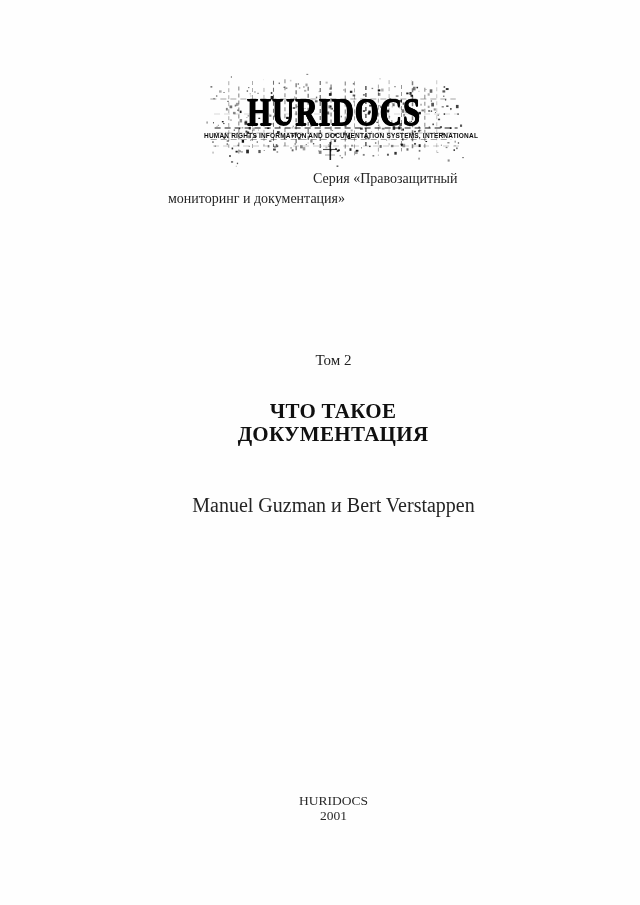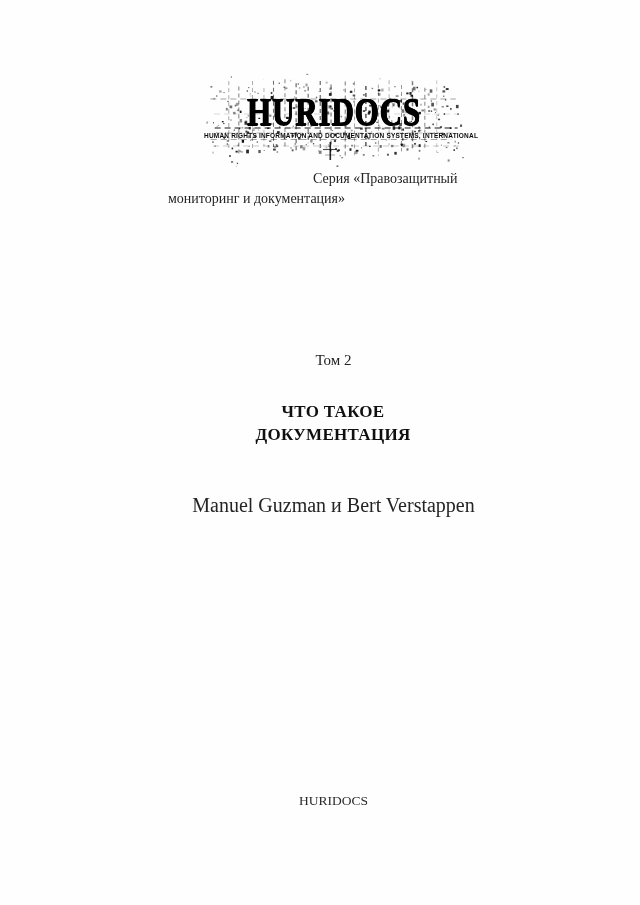--- a/index.html
+++ b/index.html
@@ -24,21 +24,21 @@
     font-size:6.5px;line-height:8px;letter-spacing:.2px;color:#141414;white-space:nowrap;
   }
   
   .series{
     position:absolute;left:168px;top:169px;width:318px;margin:0;
     font-size:14px;line-height:19.5px;text-indent:145px;color:#242424;
   }
   .volume{position:absolute;left:27px;right:0;top:352px;text-align:center;font-size:15px;color:#232323;}
   .title{
     position:absolute;left:220px;top:400px;width:226px;margin:0;text-align:center;
-    font-size:17px;line-height:23px;font-weight:700;letter-spacing:.3px;color:#101010;
+    font-size:21px;line-height:23px;font-weight:700;letter-spacing:.3px;color:#101010;
   }
   .authors{position:absolute;left:27px;right:0;top:494px;text-align:center;font-size:20px;color:#242424;}
   .imprint{position:absolute;left:27px;right:0;top:793px;text-align:center;font-size:13.5px;line-height:15px;color:#2a2a2a;}
 </style>
 </head>
 <body>
 
 <div class="page">
 
   <div class="logo">
@@ -424,15 +424,16 @@
   <p class="series">Серия «Правозащитный мониторинг и документация»</p>
 
   <div class="volume">Том 2</div>
 
   <h1 class="title">ЧТО ТАКОЕ ДОКУМЕНТАЦИЯ</h1>
 
   <div class="authors">Manuel Guzman и Bert Verstappen</div>
 
   <div class="imprint">
     <div>HURIDOCS</div>
+    <div>2001</div>
   </div>
 
 </div>
 
 </body></html>

